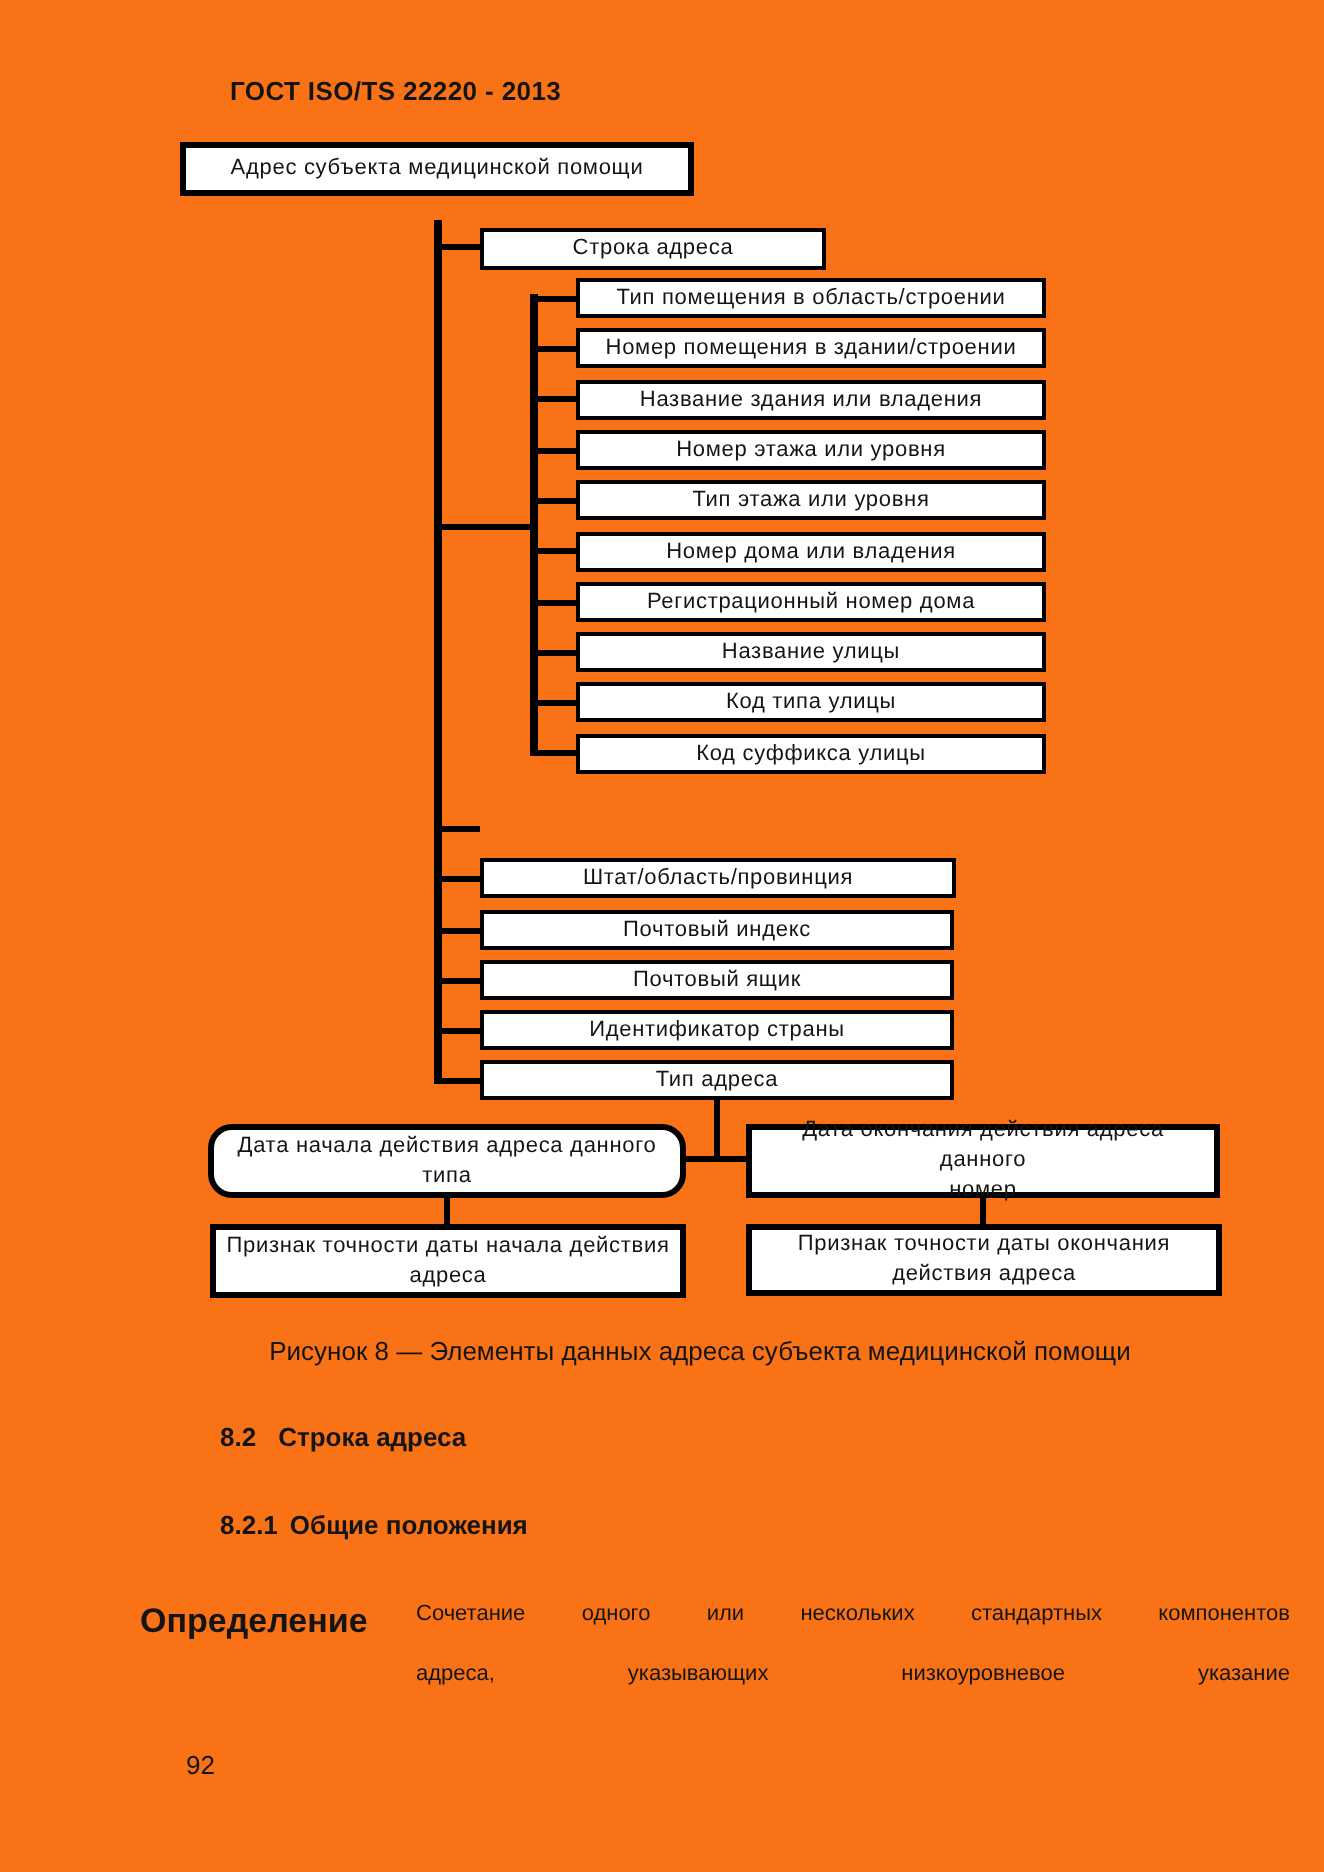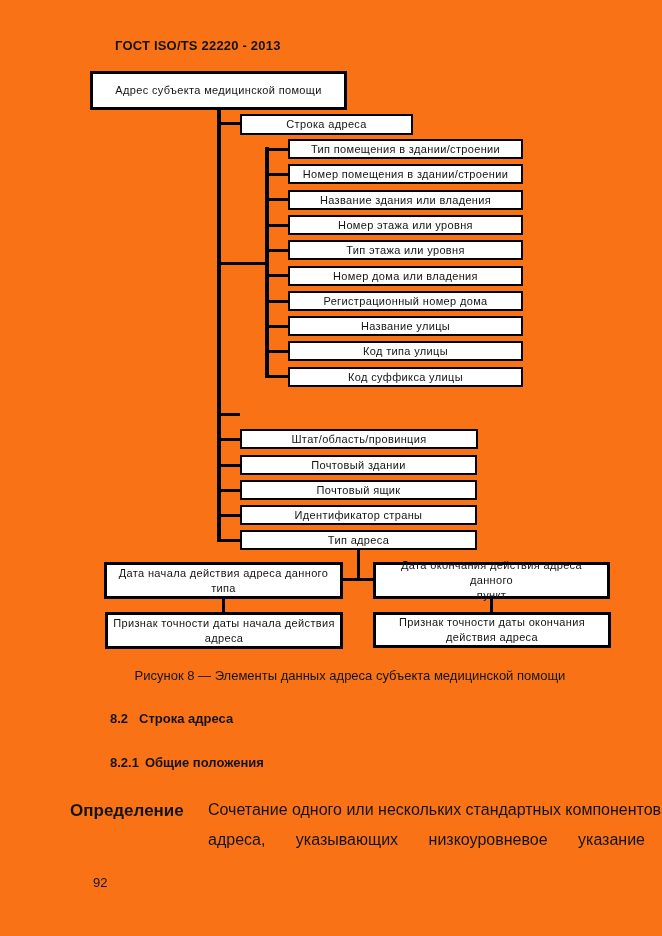--- a/index.html
+++ b/index.html
@@ -23,21 +23,21 @@
   .dbox.thick{border-width:3px;}
   .dbox .ln{display:block;}
   .line{position:absolute;background:#000000;}
   .doc-header{font-size:13px;font-weight:bold;letter-spacing:0.2px;white-space:nowrap;}
   .caption{font-size:13px;text-align:center;white-space:nowrap;}
   .heading{font-size:13px;font-weight:bold;white-space:nowrap;}
   .heading .num{margin-right:11px;}
   .heading.sub .num{margin-right:6px;text-align:center;}
   .def-label{font-size:17px;font-weight:bold;white-space:nowrap;}
   .def-line{
-    font-size:16px;
+    font-size:11px;
     text-align:justify;
     text-align-last:justify;
     white-space:nowrap;
   }
   .page-num{font-size:13px;}
 </style>
 </head>
 <body>
 
 <div class="page">
@@ -65,46 +65,46 @@
   <div class="line" style="left:217px;top:464px;width:23px;height:3px;"></div>
   <div class="line" style="left:217px;top:489px;width:23px;height:3px;"></div>
   <div class="line" style="left:217px;top:514px;width:23px;height:3px;"></div>
   <div class="line" style="left:217px;top:539px;width:23px;height:3px;"></div>
 
   <div class="line" style="left:357px;top:550px;width:3px;height:31px;"></div>
   <div class="line" style="left:343px;top:578px;width:30px;height:3px;"></div>
   <div class="line" style="left:222px;top:598px;width:3px;height:14px;"></div>
   <div class="line" style="left:490px;top:598px;width:3px;height:14px;"></div>
 
-  <div class="dbox thick" style="left:90px;top:71px;width:257px;height:39px;">Адрес субъекта медицинской помощи</div>
+  <div class="dbox thick" style="left:90px;top:71px;width:257px;height:27px;">Адрес субъекта медицинской помощи</div>
 
   <div class="dbox" style="left:240px;top:114px;width:173px;height:21px;">Строка адреса</div>
 
-  <div class="dbox" style="left:288px;top:139px;width:235px;height:20px;">Тип помещения в здании/строении</div>
+  <div class="dbox" style="left:288px;top:139px;width:235px;height:20px;">Тип помещения в область/строении</div>
   <div class="dbox" style="left:288px;top:164px;width:235px;height:20px;">Номер помещения в здании/строении</div>
   <div class="dbox" style="left:288px;top:190px;width:235px;height:20px;">Название здания или владения</div>
   <div class="dbox" style="left:288px;top:215px;width:235px;height:20px;">Номер этажа или уровня</div>
   <div class="dbox" style="left:288px;top:240px;width:235px;height:20px;">Тип этажа или уровня</div>
   <div class="dbox" style="left:288px;top:266px;width:235px;height:20px;">Номер дома или владения</div>
   <div class="dbox" style="left:288px;top:291px;width:235px;height:20px;">Регистрационный номер дома</div>
   <div class="dbox" style="left:288px;top:316px;width:235px;height:20px;">Название улицы</div>
   <div class="dbox" style="left:288px;top:341px;width:235px;height:20px;">Код типа улицы</div>
   <div class="dbox" style="left:288px;top:367px;width:235px;height:20px;">Код суффикса улицы</div>
 
   <div class="dbox" style="left:240px;top:429px;width:238px;height:20px;">Штат/область/провинция</div>
-  <div class="dbox" style="left:240px;top:455px;width:237px;height:20px;">Почтовый здании</div>
+  <div class="dbox" style="left:240px;top:455px;width:237px;height:20px;">Почтовый индекс</div>
   <div class="dbox" style="left:240px;top:480px;width:237px;height:20px;">Почтовый ящик</div>
   <div class="dbox" style="left:240px;top:505px;width:237px;height:20px;">Идентификатор страны</div>
   <div class="dbox" style="left:240px;top:530px;width:237px;height:20px;">Тип адреса</div>
 
-  <div class="dbox thick" style="left:104px;top:562px;width:239px;height:37px;">Дата начала действия адреса данного типа</div>
+  <div class="dbox thick" style="left:104px;top:562px;width:239px;height:37px;border-radius:12px;">Дата начала действия адреса данного типа</div>
 
   <div class="dbox thick" style="left:373px;top:562px;width:237px;height:37px;flex-direction:column;">
     <span class="ln">Дата окончания действия адреса данного</span>
-    <span class="ln">пункт</span>
+    <span class="ln">номер</span>
   </div>
 
   <div class="dbox thick" style="left:105px;top:612px;width:238px;height:37px;flex-direction:column;">
     <span class="ln">Признак точности даты начала действия</span>
     <span class="ln">адреса</span>
   </div>
 
   <div class="dbox thick" style="left:373px;top:612px;width:238px;height:36px;flex-direction:column;">
     <span class="ln">Признак точности даты окончания</span>
     <span class="ln">действия адреса</span>

